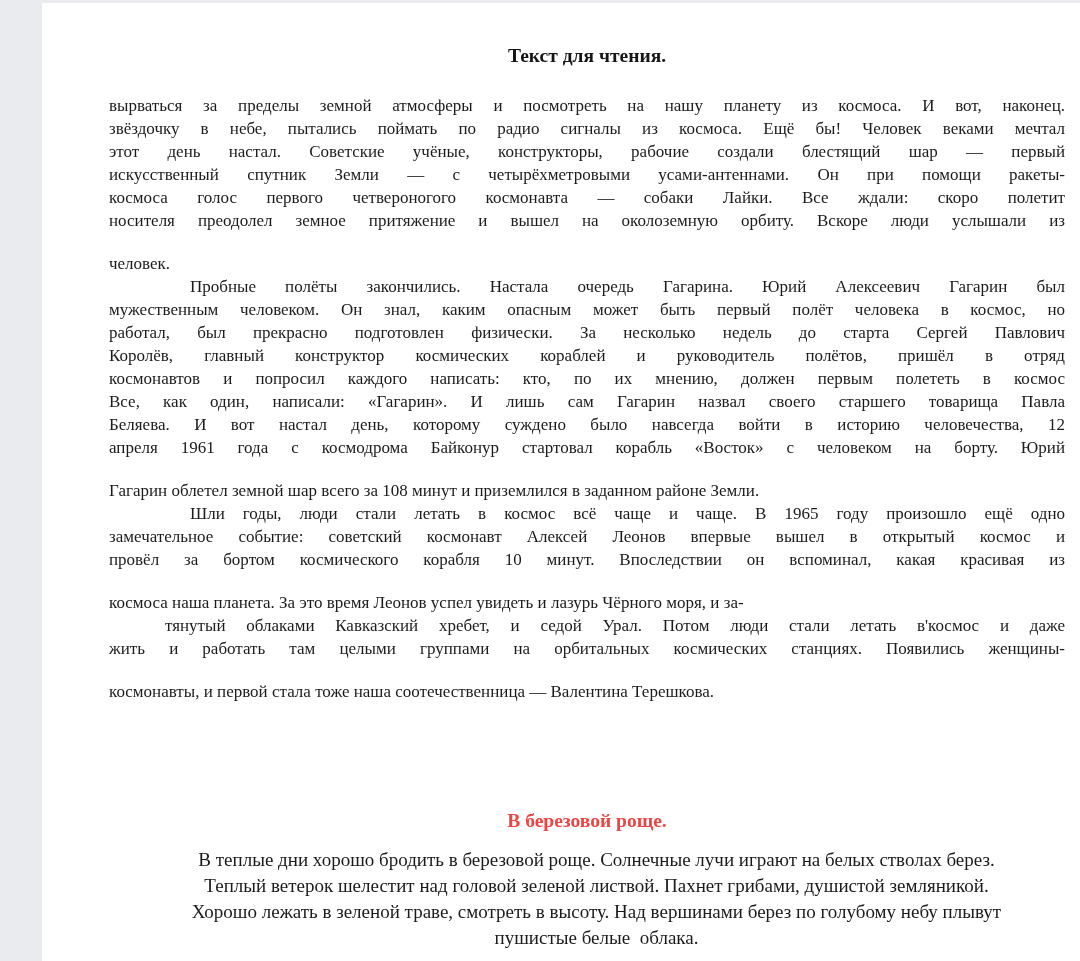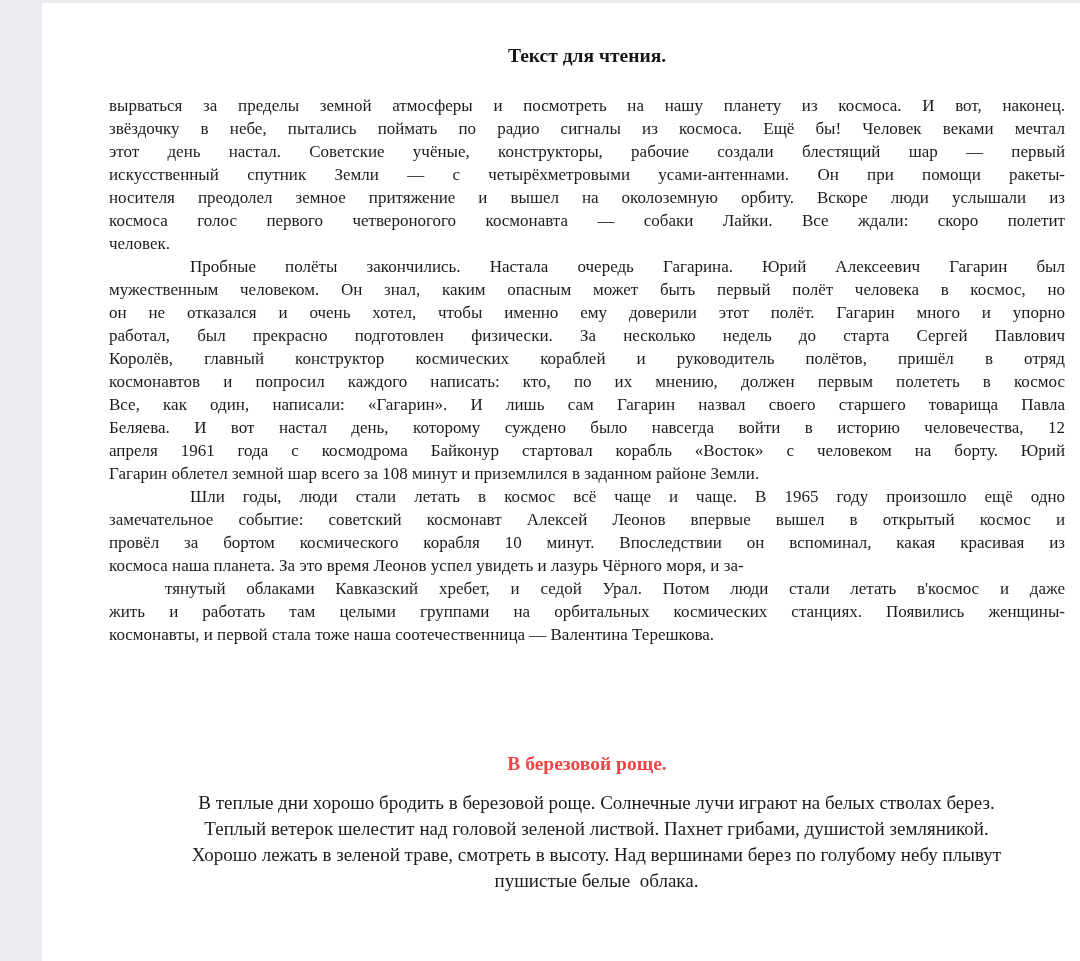--- a/index.html
+++ b/index.html
@@ -28,21 +28,21 @@
     text-align: center;
     color: #151515;
   }
   .para { margin: 0; }
   .line {
     font-size: 17px; line-height: 23px;
     color: #1b1b1b;
     text-align: justify;
     text-align-last: justify;
   }
-  .line.last { text-align: left; text-align-last: auto; }
+  .line.last { text-align: left; text-align-last: auto; margin-top: 20px; }
   .title2 {
     margin: 106px 0 14px 0;
     font-size: 19.5px; line-height: 24px; font-weight: bold;
     text-align: center;
     color: #ef4444;
   }
   .text2 {
     margin-left: 19px;
     white-space: pre-wrap;
   }
@@ -62,28 +62,27 @@
 
   <div class="paper">
     <div class="title1">Текст для чтения.</div>
 
     <div id="text1">
         <div class="para">
           <div class="line">вырваться за пределы земной атмосферы и посмотреть на нашу планету из космоса. И вот, наконец.</div>
           <div class="line">звёздочку в небе, пытались поймать по радио сигналы из космоса. Ещё бы! Человек веками мечтал</div>
           <div class="line">этот день настал. Советские учёные, конструкторы, рабочие создали блестящий шар — первый</div>
           <div class="line">искусственный спутник Земли — с четырёхметровыми усами-антеннами. Он при помощи ракеты-</div>
+          <div class="line">космоса голос первого четвероногого космонавта — собаки Лайки. Все ждали: скоро полетит</div>
           <div class="line">носителя преодолел земное притяжение и вышел на околоземную орбиту. Вскоре люди услышали из</div>
-          <div class="line">космоса голос первого четвероногого космонавта — собаки Лайки. Все ждали: скоро полетит</div>
           <div class="line last">человек.</div>
         </div>
         <div class="para">
           <div class="line" style="text-indent: 81px;">Пробные полёты закончились. Настала очередь Гагарина. Юрий Алексеевич Гагарин был</div>
           <div class="line">мужественным человеком. Он знал, каким опасным может быть первый полёт человека в космос, но</div>
-          <div class="line">он не отказался и очень хотел, чтобы именно ему доверили этот полёт. Гагарин много и упорно</div>
           <div class="line">работал, был прекрасно подготовлен физически. За несколько недель до старта Сергей Павлович</div>
           <div class="line">Королёв, главный конструктор космических кораблей и руководитель полётов, пришёл в отряд</div>
           <div class="line">космонавтов и попросил каждого написать: кто, по их мнению, должен первым полететь в космос</div>
           <div class="line">Все, как один, написали: «Гагарин». И лишь сам Гагарин назвал своего старшего товарища Павла</div>
           <div class="line">Беляева. И вот настал день, которому суждено было навсегда войти в историю человечества, 12</div>
           <div class="line">апреля 1961 года с космодрома Байконур стартовал корабль «Восток» с человеком на борту. Юрий</div>
           <div class="line last">Гагарин облетел земной шар всего за 108 минут и приземлился в заданном районе Земли.</div>
         </div>
         <div class="para">
           <div class="line" style="text-indent: 81px;">Шли годы, люди стали летать в космос всё чаще и чаще. В 1965 году произошло ещё одно</div>

